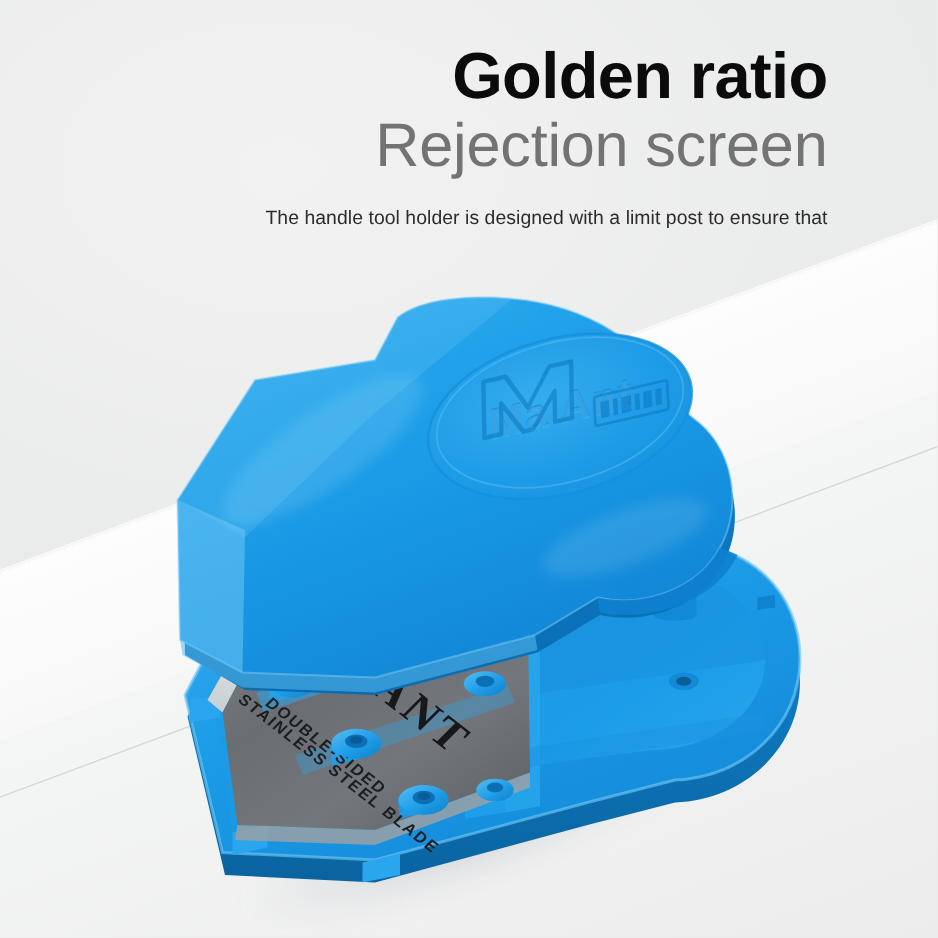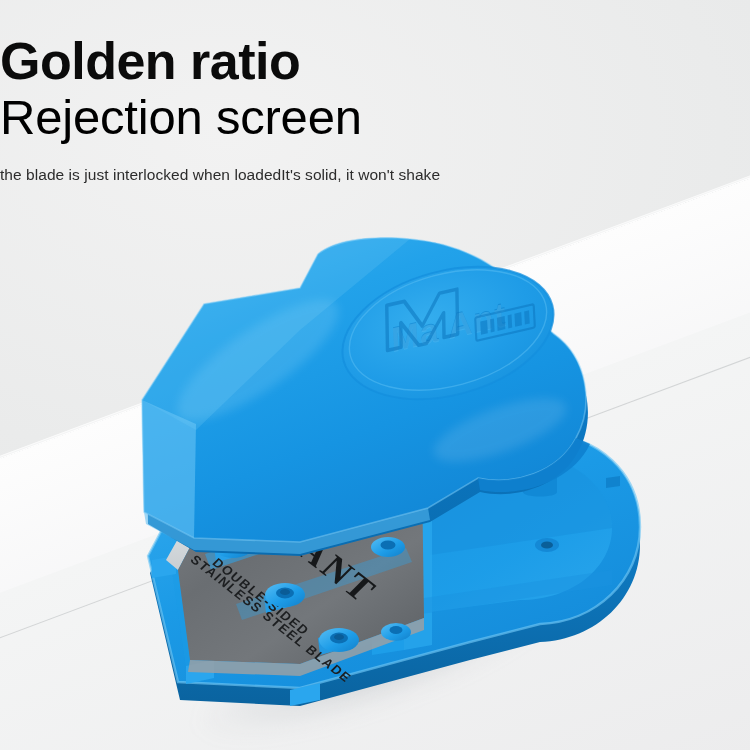--- a/index.html
+++ b/index.html
@@ -44,30 +44,30 @@
   }
   .plane-hair{
     left:-200px; top:712px; width:1400px; height:1px;
     background:rgba(196,199,201,.7);
     transform:rotate(-20.5deg);
   }
 
   
   #textblock{
     position:absolute; left:0; top:0; width:662px;
-    text-align:left; z-index:40;
+    text-align:right; z-index:40;
     padding-top:34px;
   }
   #title-main{
     font-size:52px; font-weight:700; letter-spacing:-0.5px;
     color:#0b0b0b; line-height:1.04;
   }
   #title-sub{
     font-size:49px; font-weight:400; letter-spacing:-0.2px;
-    color:#000000; line-height:1.14; margin-top:2px;
+    color:#737373; line-height:1.14; margin-top:2px;
   }
   #desc{ margin-top:16px; }
   #desc .line{
     font-size:15.5px; font-weight:400; color:#2c2c2c;
     line-height:1.62; letter-spacing:.05px;
   }
 
   
   #product{ position:absolute; left:0; top:0; width:750px; height:750px; z-index:30; }
 
@@ -329,15 +329,15 @@
       <ellipse cx="258" cy="360" rx="96" ry="30" transform="rotate(-35 258 360)" fill="#8fd6f8" opacity=".22" filter="url(#softBlur)"></ellipse>
       <ellipse cx="500" cy="430" rx="70" ry="22" transform="rotate(-20 500 430)" fill="#ffffff" opacity=".10" filter="url(#softBlur)"></ellipse>
     </g>
   </svg>
 </div>
 
 <div id="textblock">
   <div id="title-main">Golden ratio</div>
   <div id="title-sub">Rejection screen</div>
   <div id="desc">
-    <div class="line">the blade is just interlocked when loadedIt's solid, it won't shake</div>
+    <div class="line">The handle tool holder is designed with a limit post to ensure that</div>
   </div>
 </div>
 
 </body></html>

